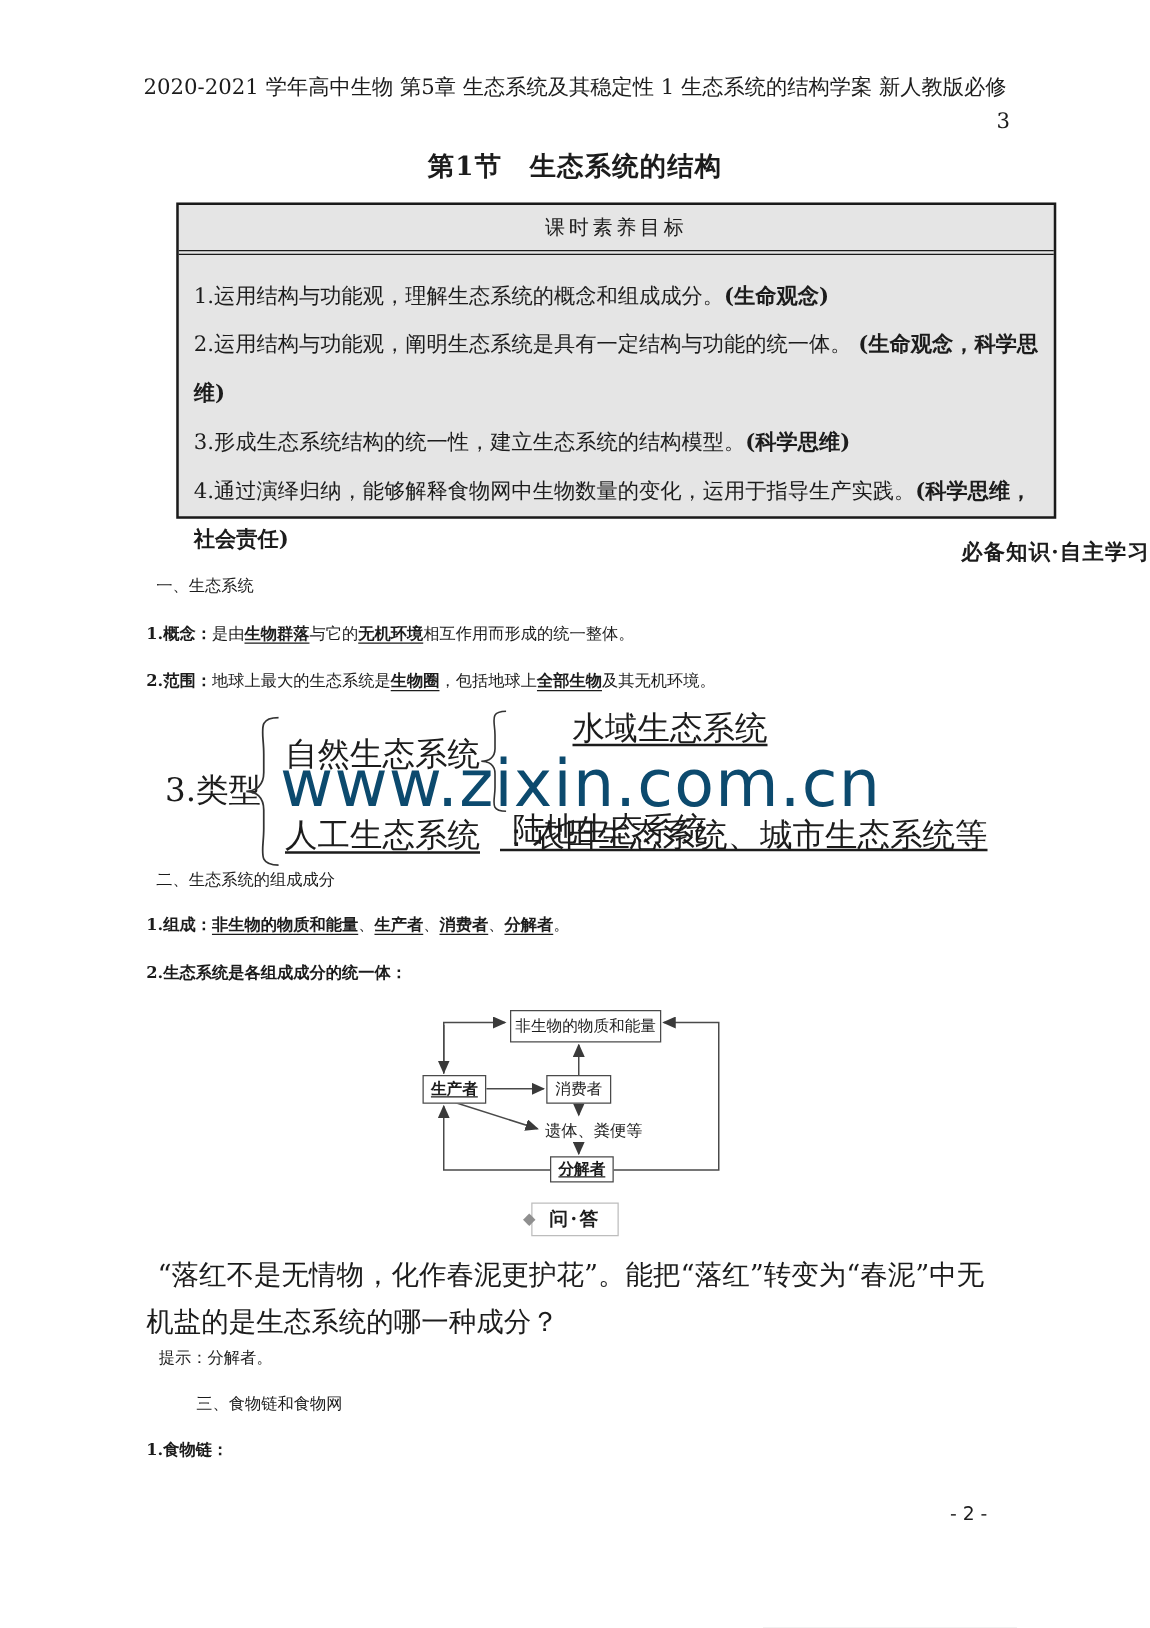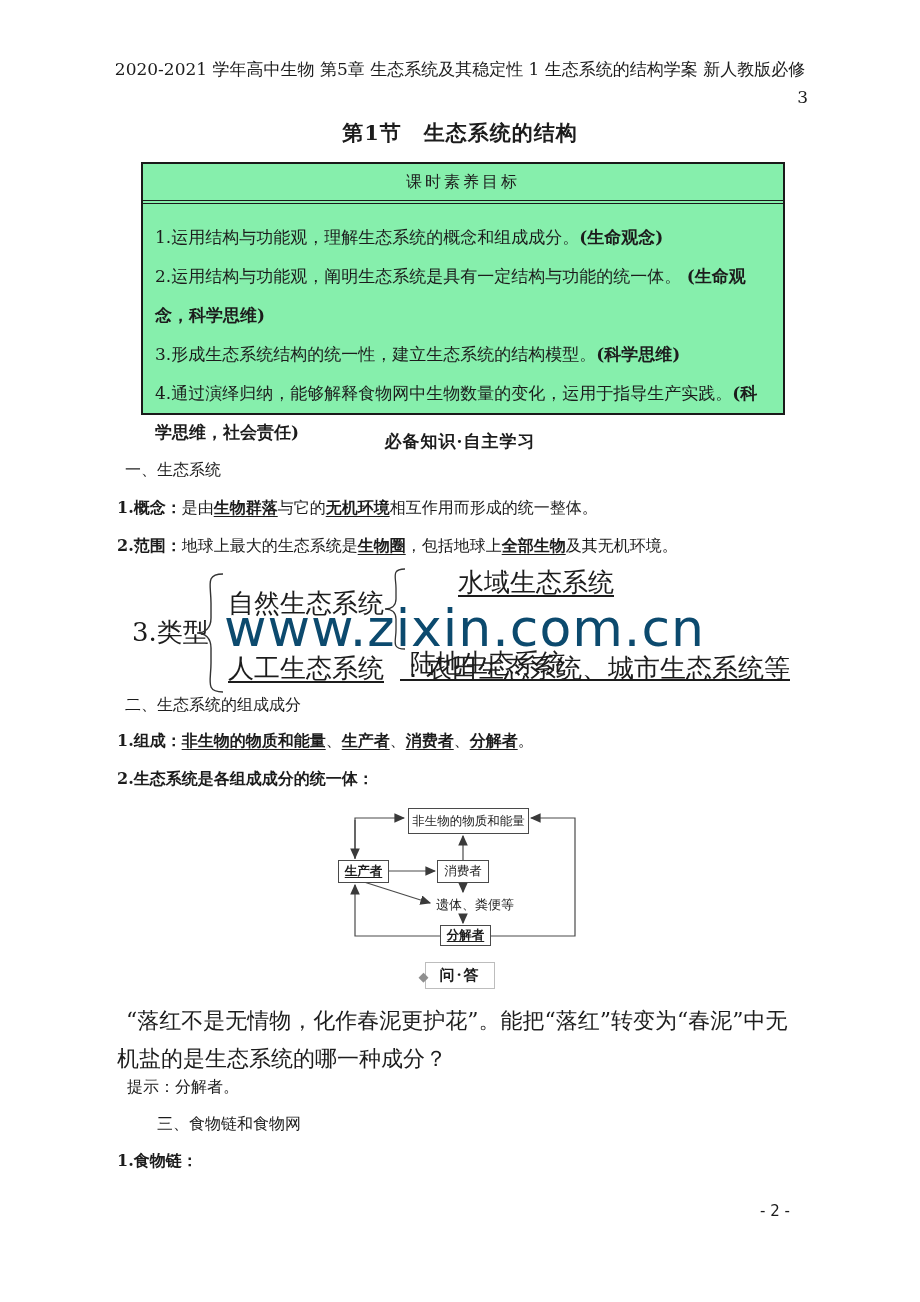--- a/index.html
+++ b/index.html
@@ -7,27 +7,27 @@
     position:relative; width:920px; height:1302px; margin:0 auto;
     background:#ffffff; overflow:hidden;
     font-family:"DejaVu Serif","Liberation Serif",serif;
     color:#1c1c1c;
   }
   .abs { position:absolute; }
   .doc-header-line1 { top:58px; left:100px; right:100px; text-align:center; font-size:17px; white-space:nowrap; }
   .doc-header-line2 { top:87px; right:112px; font-size:17px; }
   .doc-title { top:119px; left:0; right:0; text-align:center; font-size:21px; font-weight:bold; letter-spacing:1px; }
 
-  .obj-box { top:162px; left:141px; width:644px; height:253px; border:2px solid #1a1a1a; box-sizing:border-box; background:#86efac; }
+  .obj-box { top:162px; left:141px; width:704px; height:253px; border:2px solid #1a1a1a; box-sizing:border-box; background:#e5e5e5; }
   .obj-header { height:36px; line-height:36px; text-align:center; font-size:16px; letter-spacing:3px; border-bottom:1px solid #1a1a1a; }
   .obj-body { border-top:1px solid #1a1a1a; margin-top:2px; padding:14px 12px 0 12px; }
   .obj-item { font-size:17px; line-height:39px; margin:0; }
 
-  .center-heading { left:0; right:0; text-align:center; font-size:17px; font-weight:bold; letter-spacing:1px; }
-  .body-line { left:117px; font-size:16px; white-space:nowrap; }
+  .center-heading { left:0; right:0; text-align:right; font-size:17px; font-weight:bold; letter-spacing:1px; }
+  .body-line { left:117px; font-size:13px; white-space:nowrap; }
   .para { left:117px; width:676px; font-size:22px; line-height:38px; white-space:normal; }
 
   .rich span.b { font-weight:bold; }
   .rich span.u { text-decoration:underline; text-underline-offset:3px; }
 
   .watermark { top:598px; left:224px; font-family:"DejaVu Sans","Liberation Sans",sans-serif;
     font-size:52px; color:#0c4a6e; letter-spacing:1px; z-index:1; }
 
   .type-block { top:565px; left:132px; width:660px; height:132px; z-index:2; }
   .type-block .t { position:absolute; font-size:26px; white-space:nowrap; }

